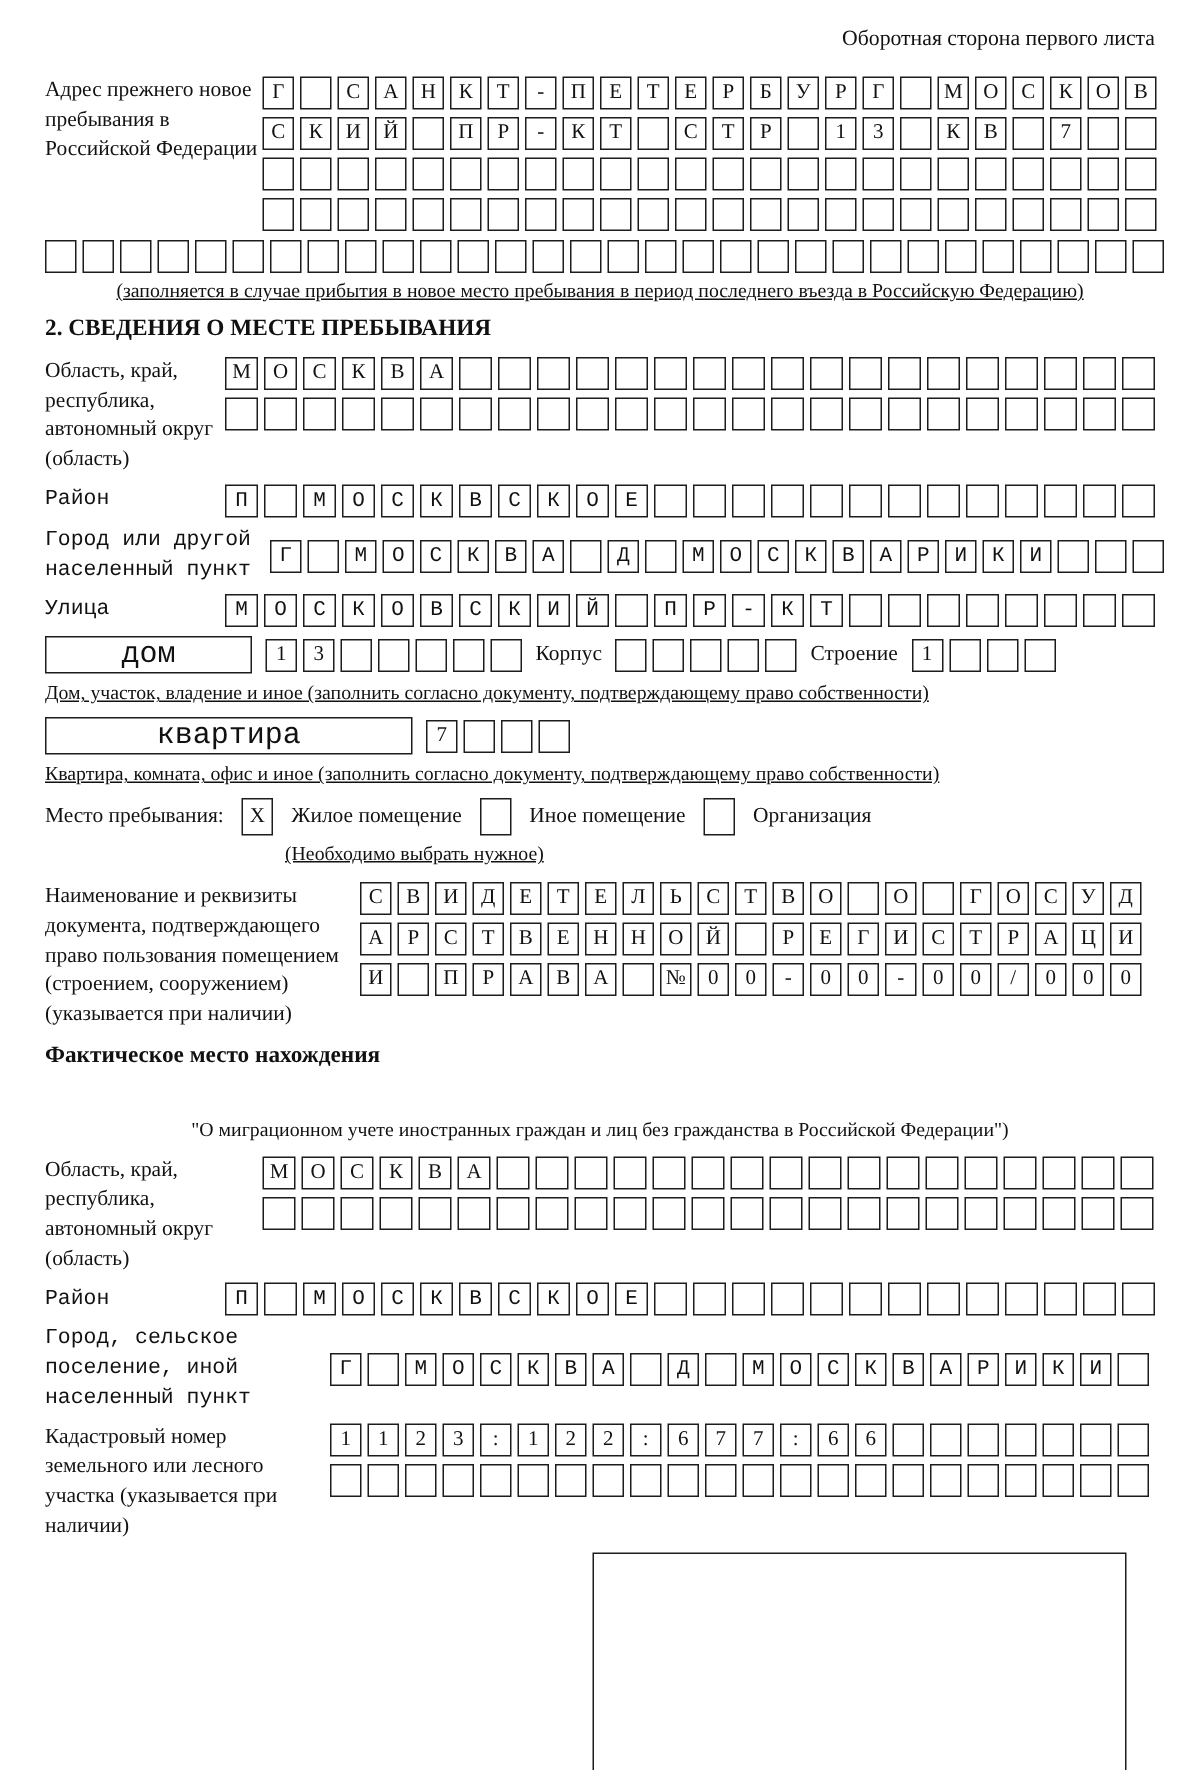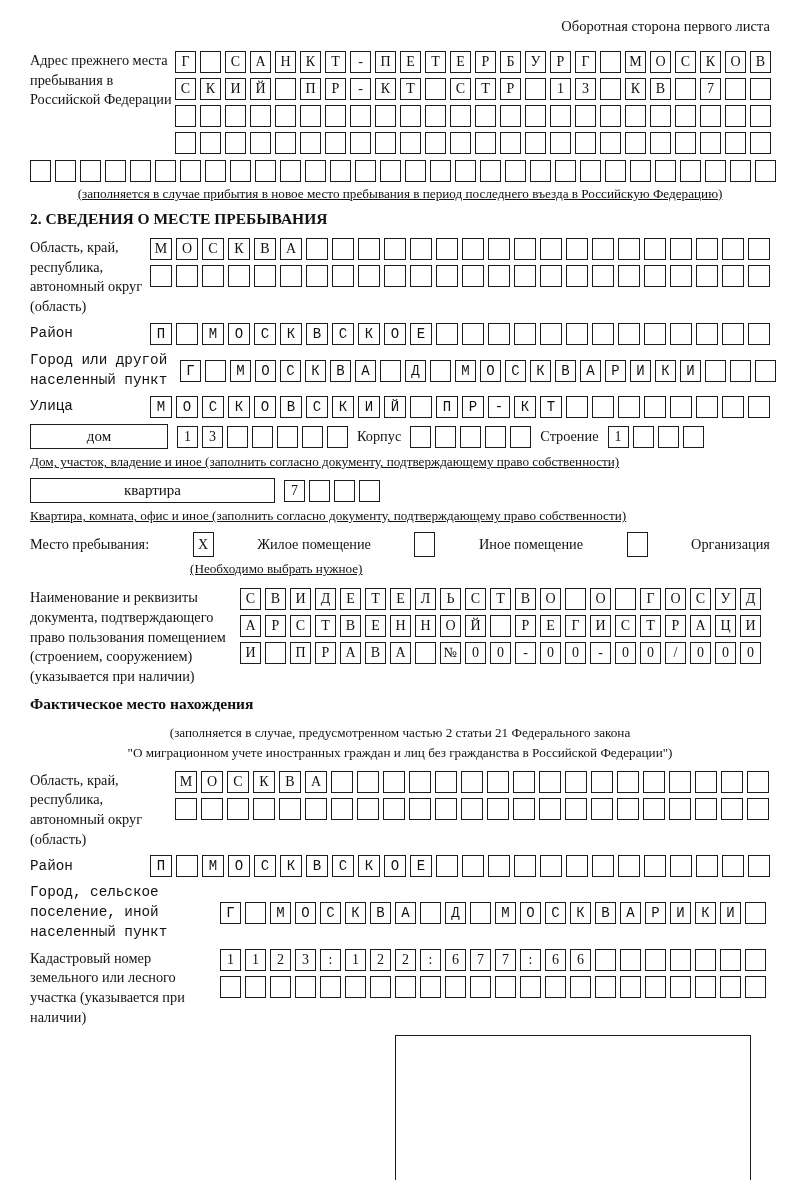--- a/index.html
+++ b/index.html
@@ -15,39 +15,39 @@
   .cellrow{display:flex;gap:4px;}
   .cell{flex:0 0 21px;width:21px;height:22px;border:1.6px solid #1c1c1c;box-sizing:border-box;
         display:inline-flex;align-items:center;justify-content:center;font-size:14px;background:#fff;}
   .p26 .cell{flex-basis:22px;width:22px;}
   .fullrow{margin-bottom:4px;}
   .note{font-size:13.2px;margin-bottom:8px;text-decoration:underline;}
   .center{text-align:center;}
   .sect-title{font-weight:bold;font-size:15.5px;text-align:left;margin:8px 0 10px 0;}
   .inline-label{font-size:14.3px;white-space:nowrap;}
   .labelbox{height:25px;border:1.6px solid #1c1c1c;box-sizing:border-box;display:flex;
-            align-items:center;justify-content:center;font-size:15px;}
+            align-items:center;justify-content:center;font-size:20px;font-family:Liberation Mono, monospace;}
   .bw135{width:138px;} .bw200{width:245px;}
   .hrow{display:flex;align-items:center;gap:9px;margin-bottom:5px;}
-  .stayrow{display:flex;align-items:center;gap:12px;margin-bottom:4px;font-size:14.3px;justify-content:space-between;}
+  .stayrow{display:flex;align-items:center;gap:12px;margin-bottom:4px;font-size:14.3px;}
   .cb{height:25px;}
   .substay{margin-left:160px;margin-bottom:11px;}
   .factnote{font-size:13.2px;text-align:center;line-height:1.5;margin-bottom:8px;}
   .markbox{width:356px;height:176px;border:1.8px solid #1c1c1c;box-sizing:border-box;
            margin-left:365px;margin-top:8px;}
 </style>
 </head>
 <body>
 
 <div class="page">
 
   <div class="hdr">Оборотная сторона первого листа</div>
 
   <div class="fieldrow">
-    <div class="label w145">Адрес прежнего места пребывания в Российской Федерации</div>
+    <div class="label w145">Адрес прежнего новое пребывания в Российской Федерации</div>
     <div class="rows">
       <div class="cellrow">
           <div class="cell">Г</div>
           <div class="cell"></div>
           <div class="cell">С</div>
           <div class="cell">А</div>
           <div class="cell">Н</div>
           <div class="cell">К</div>
           <div class="cell">Т</div>
           <div class="cell">-</div>
@@ -453,21 +453,21 @@
           <div class="cell">/</div>
           <div class="cell">0</div>
           <div class="cell">0</div>
           <div class="cell">0</div>
         </div>
     </div>
   </div>
 
   <div class="sect-title">Фактическое место нахождения</div>
   <div class="factnote">
-    <span>(заполняется в случае, предусмотренном частью 2 статьи 21 Федерального закона</span><br>
+    <br>
     <span>"О миграционном учете иностранных граждан и лиц без гражданства в Российской Федерации")</span>
   </div>
 
   <div class="fieldrow">
     <div class="label w145">Область, край, республика, автономный округ (область)</div>
     <div class="rows">
       <div class="cellrow p26">
           <div class="cell">М</div>
           <div class="cell">О</div>
           <div class="cell">С</div>

